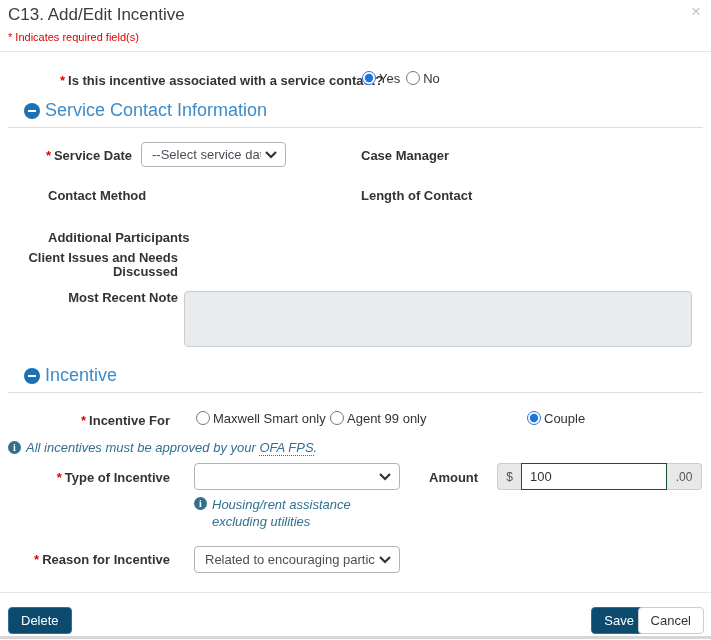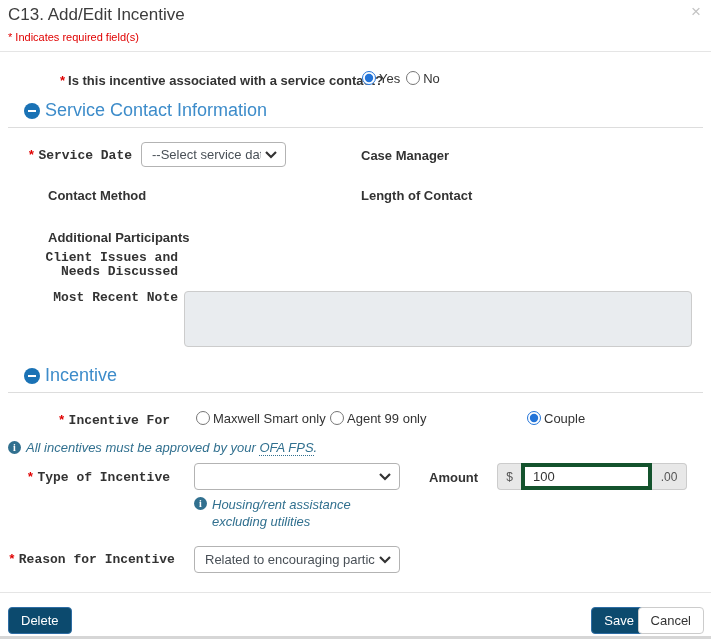--- a/index.html
+++ b/index.html
@@ -20,38 +20,38 @@
   .q-label { position:absolute; left:60px; top:73px; }
   .q-radios { position:absolute; left:362px; top:71px; display:flex; align-items:center; gap:6px; }
   .radio-opt { display:flex; align-items:flex-start; gap:3px; font-size:13px; color:#333; }
   input[type=radio] { width:14px; height:14px; accent-color:#2374d8; margin:0; }
 
   .sec-icon { position:absolute; width:16px; height:16px; border-radius:50%; background:#1a72b5; display:flex; align-items:center; justify-content:center; }
   .sec-icon .dash { width:8px; height:2px; background:#fff; display:block; }
   .sec-title { position:absolute; font-size:18px; color:#3d8cca; }
   .sec-hr { position:absolute; left:8px; right:8px; height:1px; background:#ddd; }
 
-  .ra { text-align:right;font-family:Liberation Mono, monospace; }
+  .ra { text-align:right; }
   .abs { position:absolute; }
 
   .select { position:absolute; background:#fff; border:1px solid #b3b3b3; border-radius:4px; display:flex; align-items:center; padding:0 24px 0 10px; cursor:pointer; }
   .select .sel-text { font-size:13px; color:#495057; white-space:nowrap; overflow:hidden; }
   .select .chev { position:absolute; right:8px; top:50%; transform:translateY(-50%); width:12px; height:8px; }
 
   .textarea { position:absolute; left:184px; top:291px; width:508px; height:56px; background:#e9ecef; border:1px solid #ccc; border-radius:4px; }
 
   .info-row { display:flex; align-items:flex-start; gap:5px; color:#31708f; font-style:italic; font-size:13px; }
   .info-icon { flex:0 0 auto; width:13px; height:13px; border-radius:50%; background:#31708f; color:#fff; font-size:10px; font-style:normal; font-weight:700; display:flex; align-items:center; justify-content:center; margin-top:1px; font-family:"Liberation Serif",serif; }
   .abbr { border-bottom:1px dotted #31708f; }
 
   .inp-group { position:absolute; left:497px; top:463px; height:27px; display:flex; }
   .addon { background:#e8e8e8; border:1px solid #ccc; color:#555; font-size:12px; display:flex; align-items:center; justify-content:center; }
   .addon.pre { width:24px; border-radius:4px 0 0 4px; border-right:none; }
   .addon.suf { width:35px; border-radius:0 4px 4px 0; border-left:none; }
-  .amt-input { width:131px; height:27px; border:4px solid #14532d; padding:0 8px; font-size:13px; color:#333; font-family:inherit; outline:none; }
+  .amt-input { width:146px; height:27px; border:1px solid #14532d; padding:0 8px; font-size:13px; color:#333; font-family:inherit; outline:none; }
 
   .btn { position:absolute; top:607px; font-size:13px; padding:5px 12px; border-radius:4px; cursor:pointer; border:1px solid transparent; font-family:inherit; }
   .btn-primary { background:#0c4a6e; border-color:#2e6da4; color:#fff; }
   .btn-default { background:#fff; border-color:#ccc; color:#333; }
   .bottom-strip { position:absolute; left:0; right:0; bottom:1px; height:3px; background:#d6d6d6; }
 </style>
 </head>
 <body>
 
 <div class="modal">

